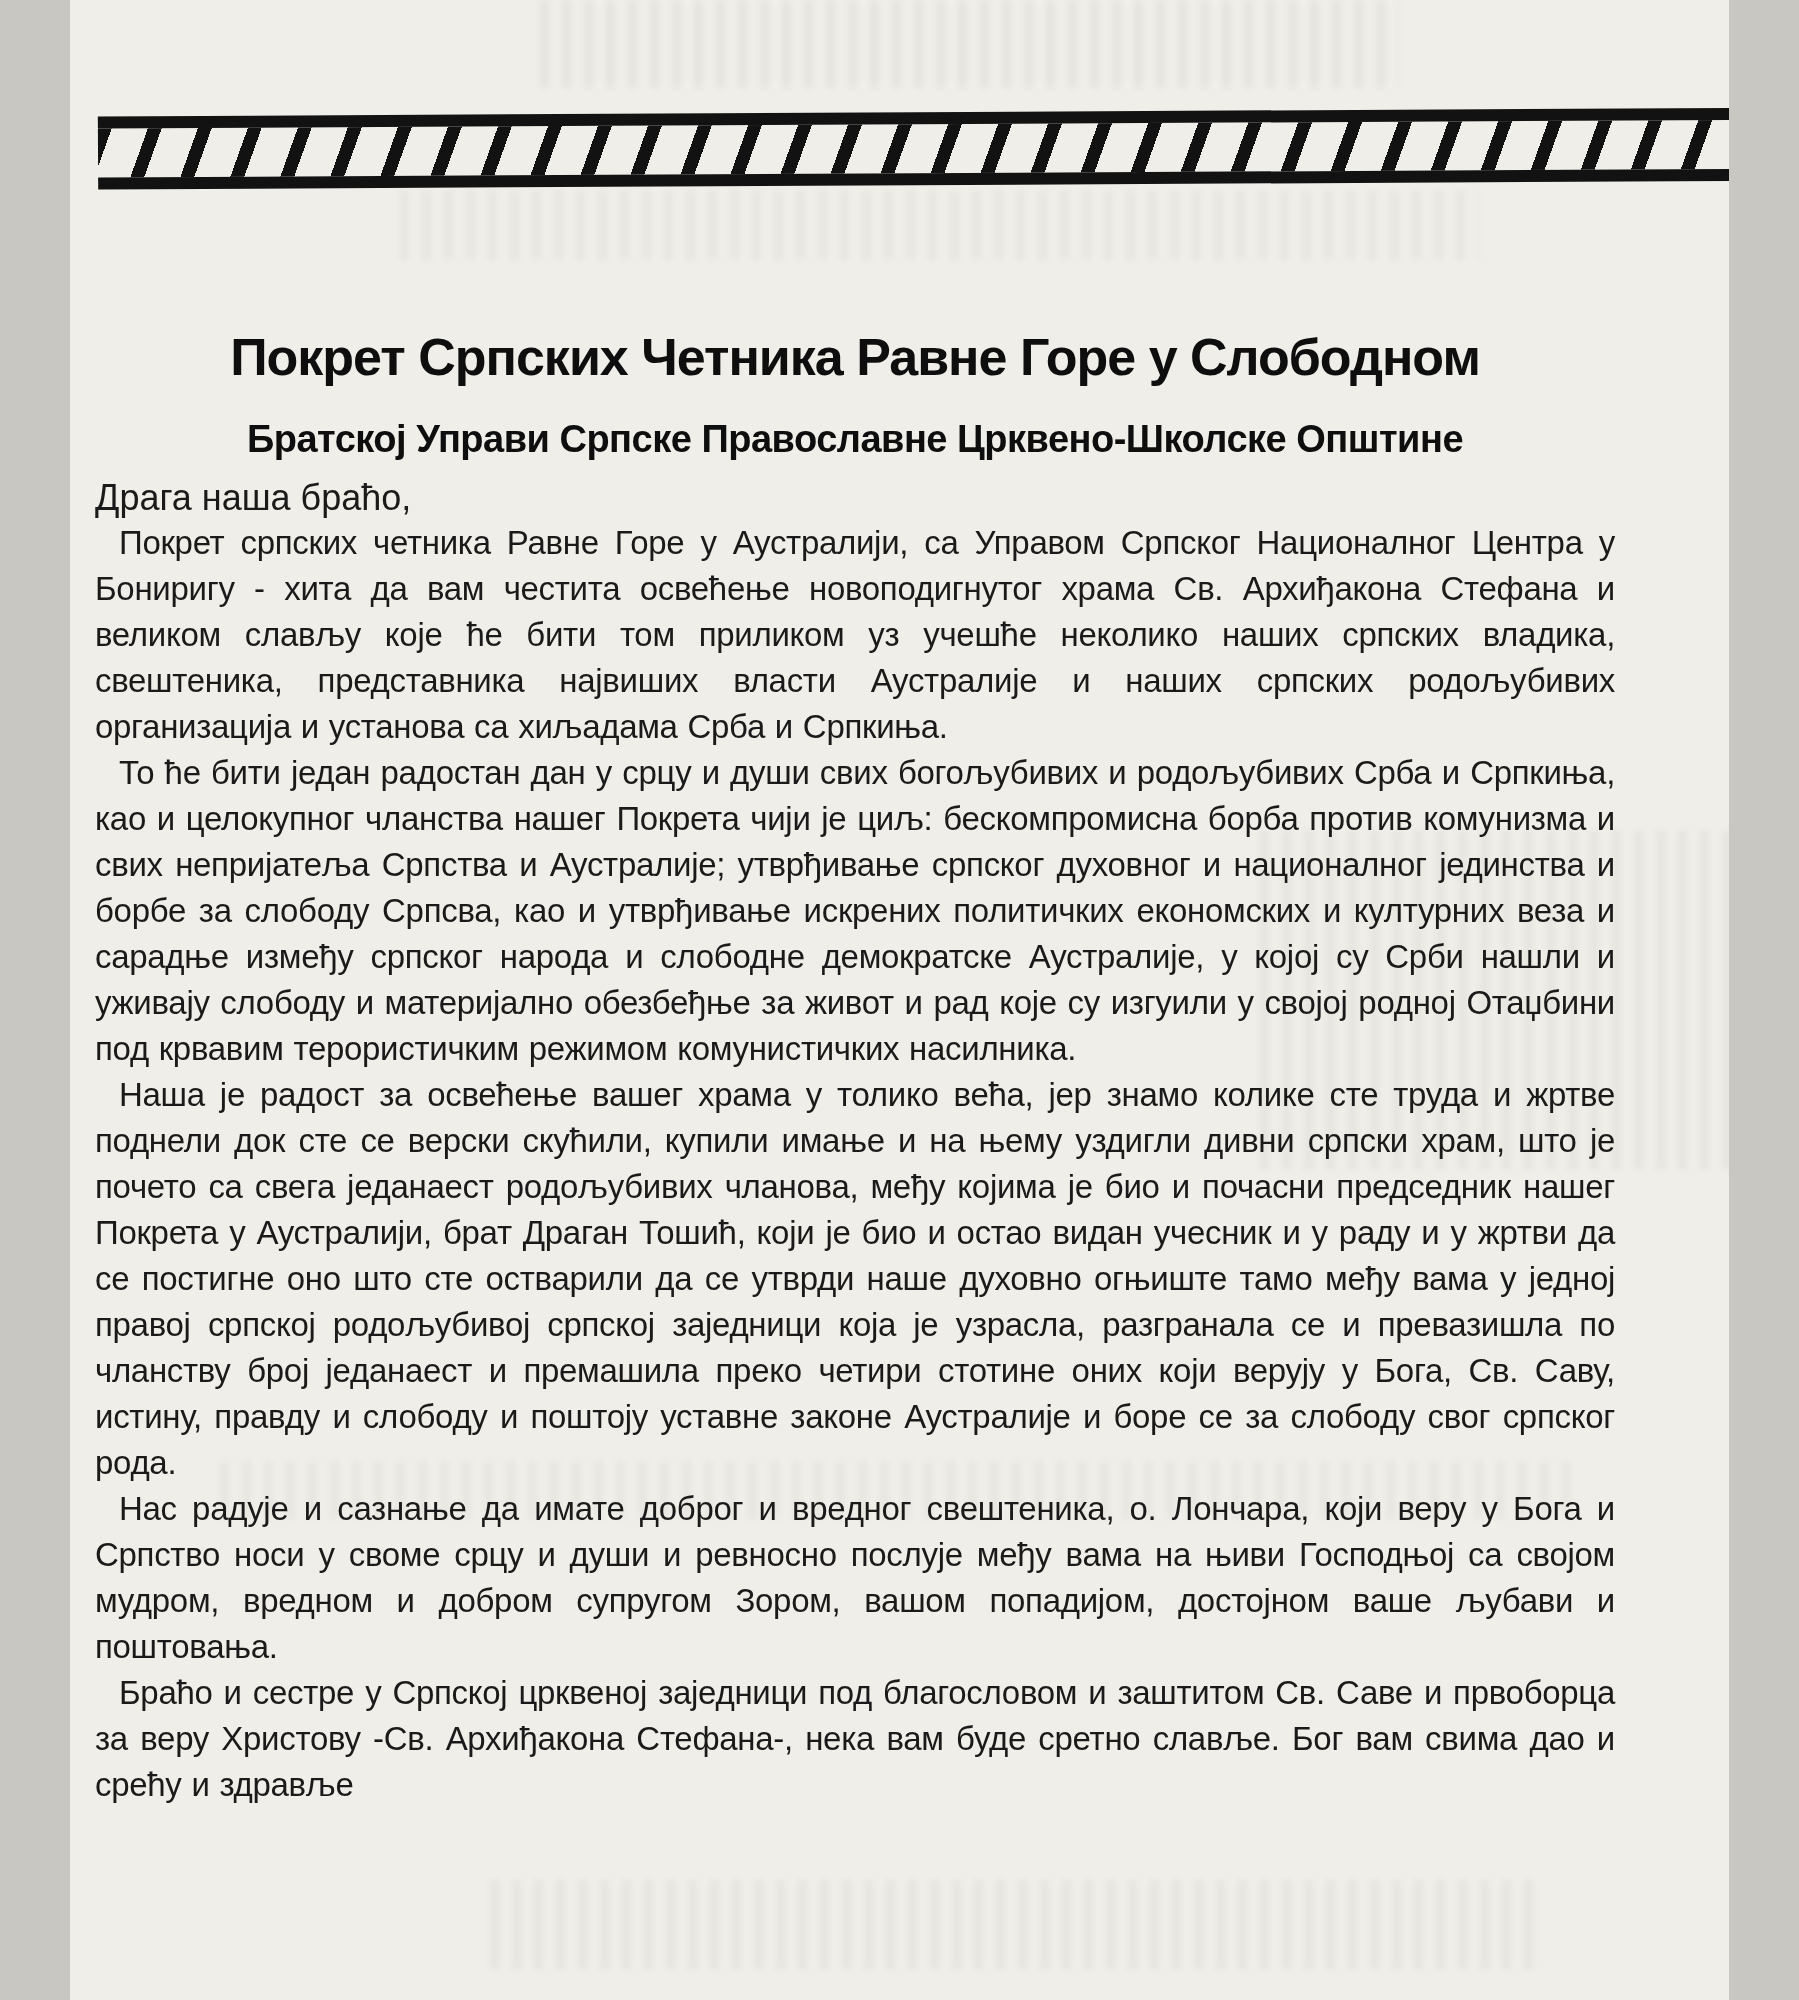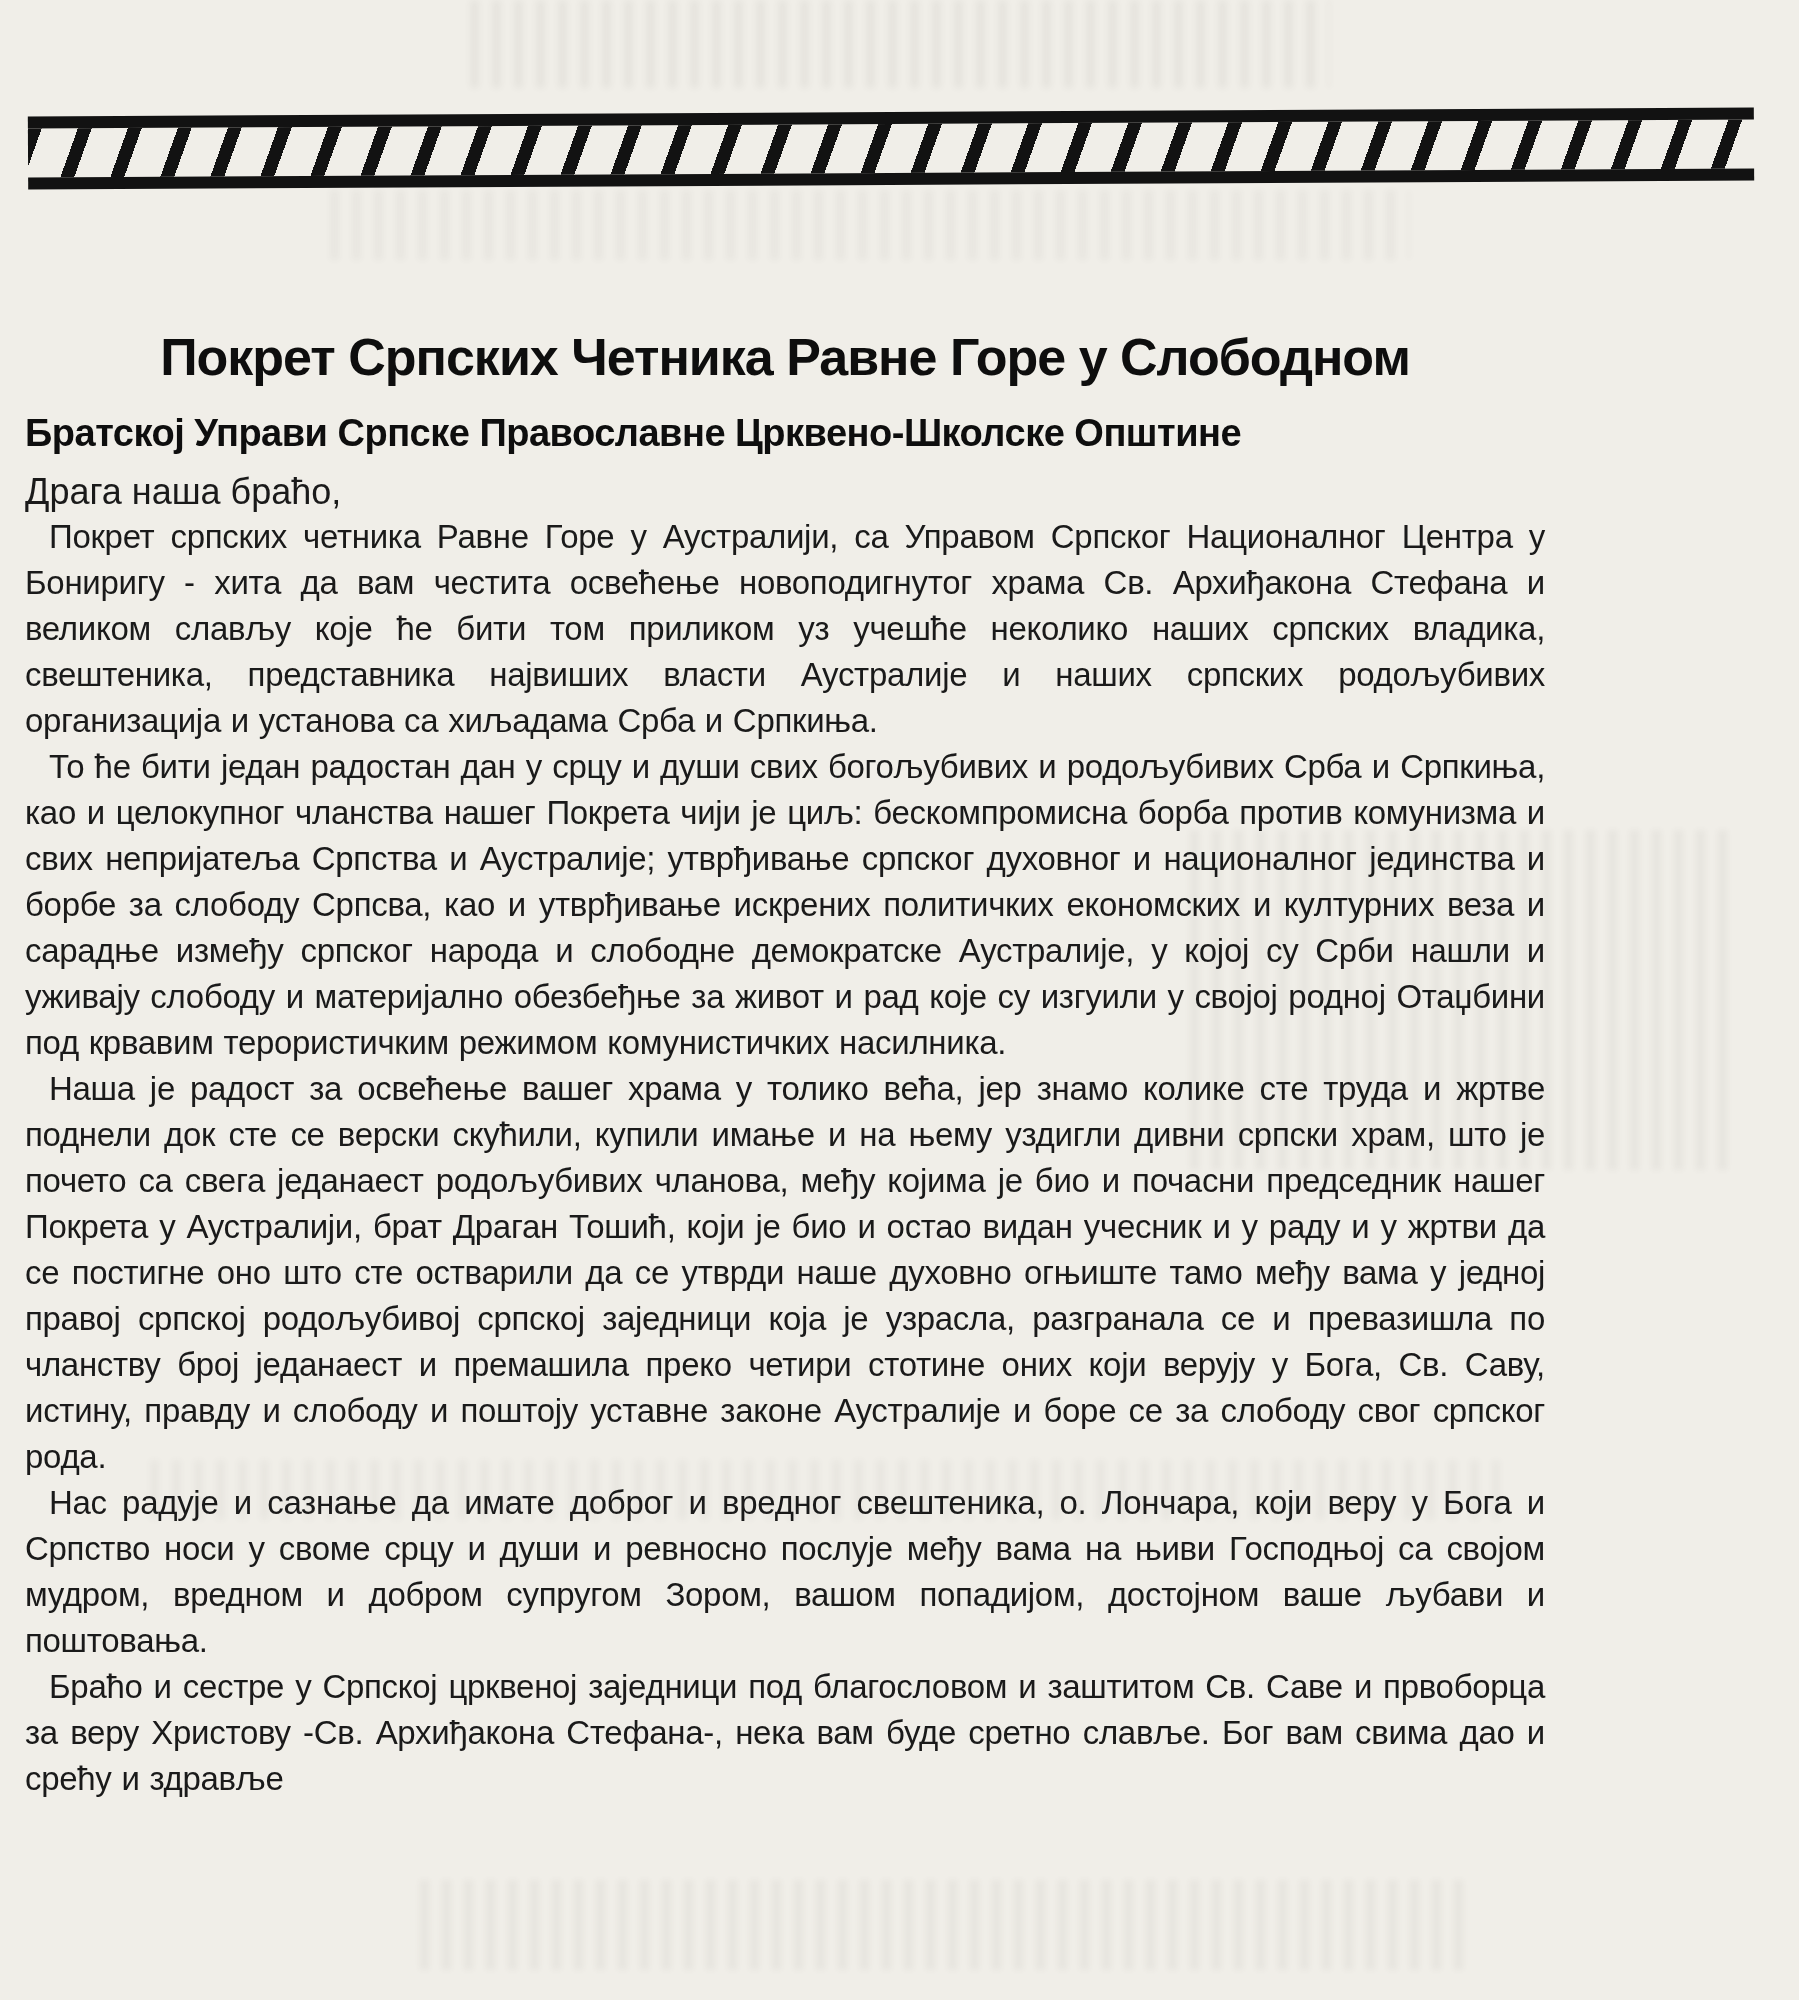--- a/index.html
+++ b/index.html
@@ -2,21 +2,21 @@
 <html lang="sr"><head>
 <meta charset="utf-8">
 <style>
   html, body {
     margin: 0;
     padding: 0;
     background: #c9c7c2;
   }
   .page {
     position: relative;
-    width: 1799px;
+    width: 1659px;
     height: 2000px;
     margin: 0 auto;
     background: #f0eee8;
     overflow: hidden;
     font-family: "Liberation Sans", sans-serif;
     color: #1a1a1a;
   }
   
   .bleed {
     position: absolute;
@@ -52,25 +52,25 @@
   .title {
     margin: 0;
     font-size: 52px;
     line-height: 78px;
     font-weight: 700;
     text-align: center;
     letter-spacing: -1px;
     color: #0e0e0e;
   }
   .subtitle {
-    margin: 14px 0 0 0;
+    margin: 20px 0 0 0;
     font-size: 38px;
     line-height: 46px;
     font-weight: 700;
-    text-align: left;
+    text-align: center;
     letter-spacing: -0.5px;
     color: #0e0e0e;
   }
   .addressee {
     margin: 16px 0 0 0;
     font-size: 40px;
     line-height: 48px;
     font-weight: 700;
     text-align: left;
     letter-spacing: -0.5px;

